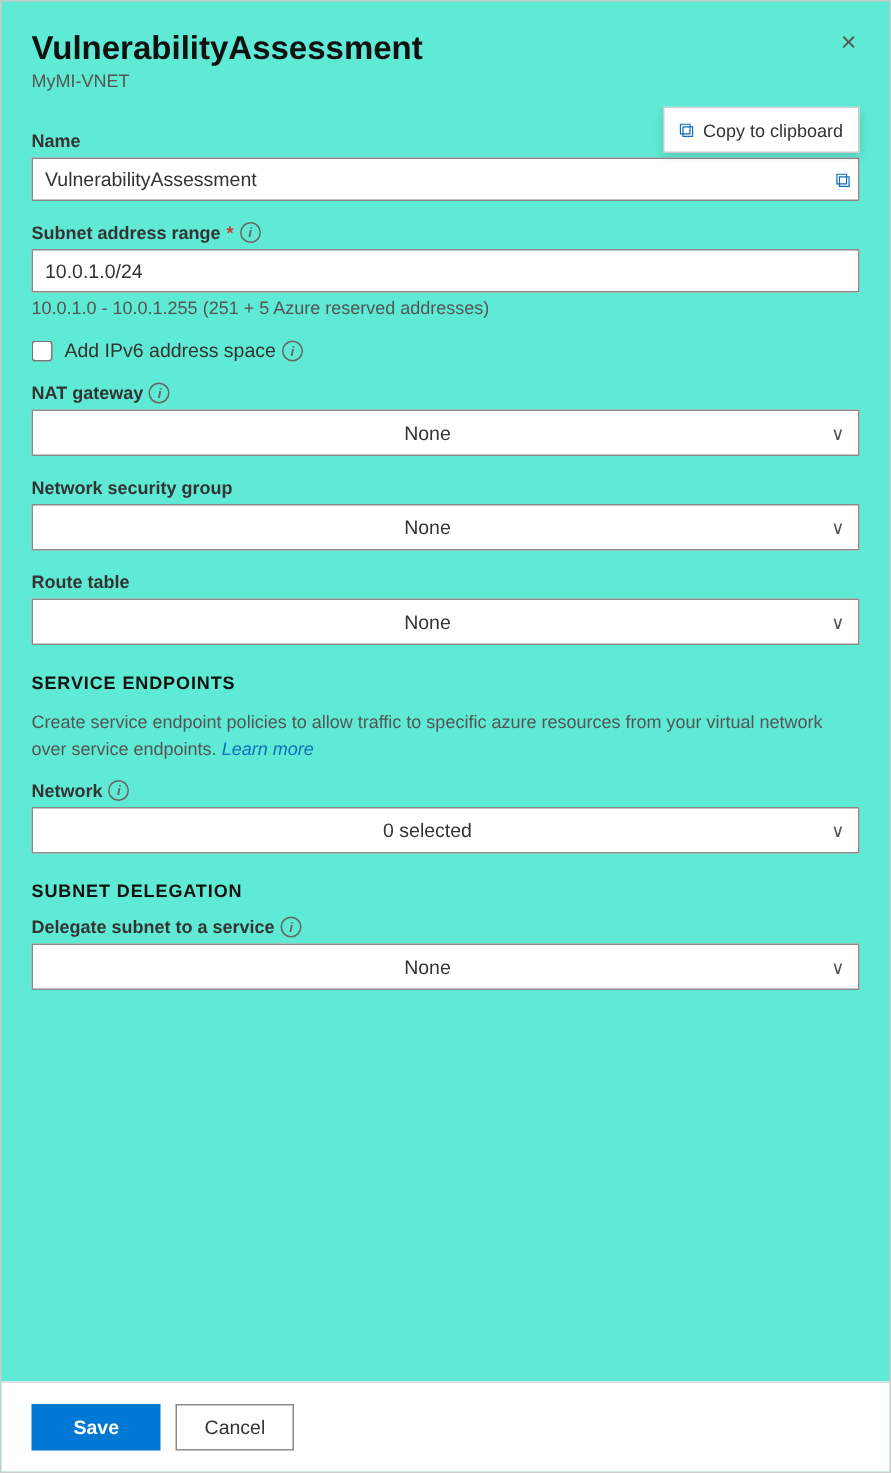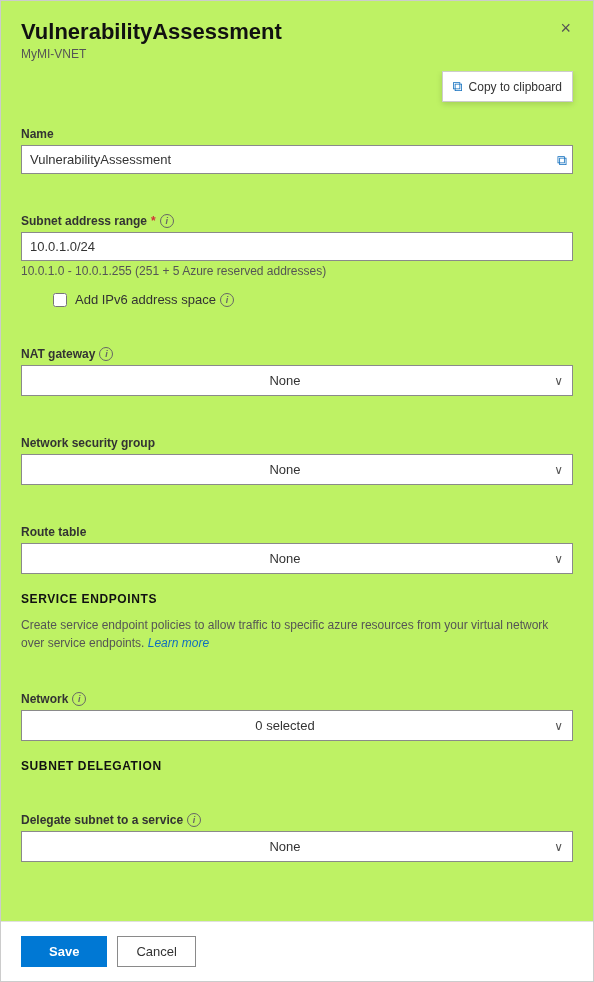--- a/index.html
+++ b/index.html
@@ -8,21 +8,21 @@
       font-size: 13px;
       background: #f0f0f0;
       display: flex;
       justify-content: center;
       align-items: center;
       min-height: 100vh;
     }
     .panel {
       width: 594px;
       min-height: 982px;
-      background: #bef264;
+      background: #5eead4;
       border: 1px solid #ccc;
       display: flex;
       flex-direction: column;
       position: relative;
     }
     .panel-header {
       padding: 18px 20px 10px 20px;
       border-bottom: none;
       position: relative;
     }
@@ -82,21 +82,20 @@
       margin-bottom: 14px;
     }
     .field-label {
       font-size: 12px;
       font-weight: 600;
       color: #333;
       margin-bottom: 4px;
       display: flex;
       align-items: flex-start;
       gap: 4px;
-      margin-top: 40px;
     }
     .required-star {
       color: #d13438;
     }
     .info-icon {
       display: inline-flex;
       align-items: center;
       justify-content: center;
       width: 14px;
       height: 14px;
@@ -136,21 +135,20 @@
       font-size: 12px;
       color: #555;
       margin-top: 3px;
     }
 
     .checkbox-row {
       display: flex;
       align-items: flex-end;
       gap: 8px;
       margin-bottom: 14px;
-      margin-left: 32px;
     }
     .checkbox-row input[type="checkbox"] {
       width: 14px;
       height: 14px;
       cursor: pointer;
     }
     .checkbox-label {
       font-size: 13px;
       color: #333;
       display: flex;

